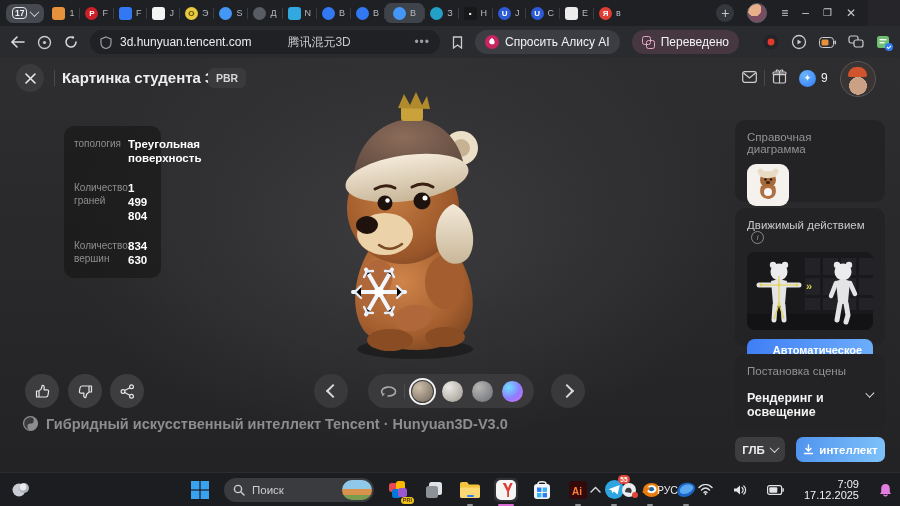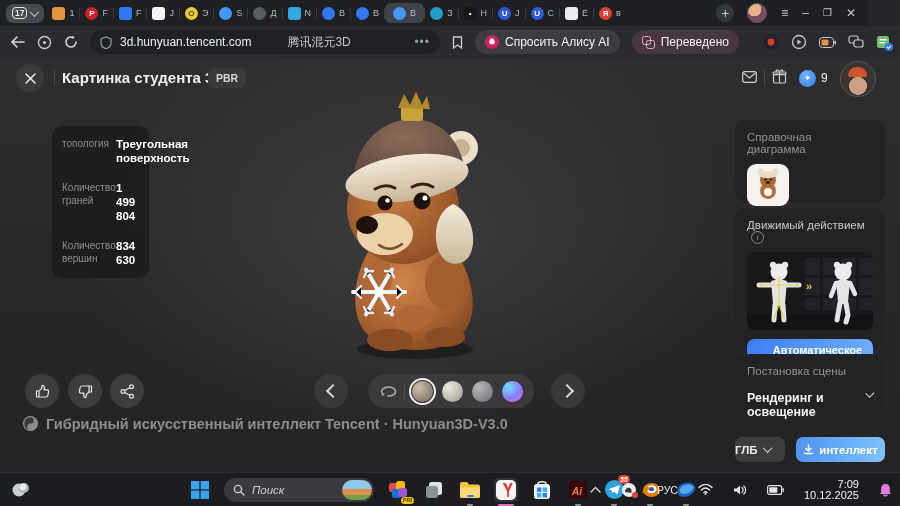--- a/index.html
+++ b/index.html
@@ -56,21 +56,21 @@
   .credits{position:absolute;left:795px;top:8px;height:24px;background:#2d2d30;border-radius:13px;
     display:flex;align-items:center;gap:5px;padding:0 8px 0 4px;}
   .creditdot{width:17px;height:17px;border-radius:50%;background:radial-gradient(circle at 35% 30%,#6db5ff,#2f7df6);
     display:flex;align-items:center;justify-content:center;color:#fff;font-size:9px;}
   .credits .n{color:#f0f0f0;font-size:12px;}
   .pgavatar{position:absolute;left:840px;top:3px;width:36px;height:36px;border-radius:50%;
     border:1.5px solid #57575a;box-sizing:border-box;overflow:hidden;
     background:radial-gradient(circle at 50% 70%,#caa184 0 30%,#3a3433 31% 100%);}
   .pgavatar .hat{position:absolute;left:7px;top:5px;width:19px;height:10px;border-radius:9px 9px 2px 2px;background:#d2542e;}
   
-  .infopanel{position:absolute;left:52px;top:68px;width:97px;background:rgba(16,16,16,.5);
+  .infopanel{position:absolute;left:64px;top:68px;width:97px;background:rgba(16,16,16,.5);
     border-radius:10px;padding:11px 10px;box-sizing:border-box;}
   .irow{display:flex;gap:8px;margin-bottom:16px;}
   .irow:last-child{margin-bottom:0;}
   .ilab{width:46px;color:#8f8f8f;font-size:10px;line-height:13px;flex:0 0 auto;}
   .ival{flex:1;color:#fff;font-size:11.5px;font-weight:bold;line-height:14px;}
   
   .spanel{position:absolute;left:735px;width:150px;background:#232325;border-radius:10px;
     padding:11px 12px;box-sizing:border-box;}
   .slab{color:#939395;font-size:11.5px;}
   .slab.light{color:#c9c9cb;}
@@ -79,21 +79,21 @@
     color:#9a9a9c;font-size:7.5px;align-items:center;justify-content:center;margin-left:4px;
     vertical-align:1px;font-style:italic;}
   .motimg{margin-top:8px;width:126px;height:78px;border-radius:8px;overflow:hidden;background:#18181a;}
   .rigbtn{margin-top:9px;width:126px;border-radius:8px;background:linear-gradient(100deg,#3f7ef5,#6fb0fb);
     color:#fff;font-size:11px;font-weight:bold;text-align:center;padding:5px 6px;box-sizing:border-box;
     line-height:13px;overflow-wrap:anywhere;display:flex;align-items:center;gap:3px;justify-content:center;}
   .sceneopt{margin-top:14px;display:flex;gap:8px;color:#f2f2f2;
     font-size:12.5px;font-weight:bold;}
   .dlrow{position:absolute;left:735px;top:379px;width:150px;display:flex;gap:11px;}
   .fmtsel{width:50px;height:25px;background:#3d3d40;border-radius:7px;display:flex;align-items:center;
-    gap:6px;color:#ececec;font-size:11.5px;font-weight:bold;box-sizing:border-box;}
+    justify-content:center;gap:6px;color:#ececec;font-size:11.5px;font-weight:bold;box-sizing:border-box;}
   .dlbtn{flex:1;height:25px;border-radius:7px;background:linear-gradient(100deg,#4f93ef,#7fc3fb);
     display:flex;align-items:center;justify-content:center;gap:5px;color:#fff;font-size:11.5px;font-weight:bold;}
   
   .actcirc{position:absolute;top:316px;width:34px;height:34px;border-radius:50%;background:#3d3d3f;
     display:flex;align-items:center;justify-content:center;}
   .navcirc{position:absolute;top:316px;width:34px;height:34px;border-radius:50%;background:#39393b;
     display:flex;align-items:center;justify-content:center;}
   .cvl{width:8px;height:8px;border-left:2px solid #d9d9d9;border-bottom:2px solid #d9d9d9;
     transform:rotate(45deg);margin-left:3px;}
   .cvr{width:8px;height:8px;border-right:2px solid #d9d9d9;border-top:2px solid #d9d9d9;
@@ -101,21 +101,21 @@
   .carousel{position:absolute;left:368px;top:316px;width:166px;height:34px;background:#3a3a3c;
     border-radius:17px;display:flex;align-items:center;justify-content:center;gap:7px;}
   .csep{width:1px;height:15px;background:#4d4d4f;}
   .sphere{width:21px;height:21px;border-radius:50%;box-sizing:border-box;}
   .sphere.sel{outline:2px solid #f0f0f0;outline-offset:1.5px;}
   .footer{position:absolute;left:22px;top:357px;display:flex;align-items:center;gap:7px;
     color:#8d8d8f;font-size:14.5px;font-weight:bold;}
   
   .taskbar{position:absolute;top:472px;left:0;width:900px;height:34px;background:#1c1d20;
     border-top:1px solid #2b2c30;box-sizing:border-box;}
-  .tkgroup{position:absolute;top:0;height:33px;display:flex;align-items:center;gap:13px;font-style:italic;}
+  .tkgroup{position:absolute;top:0;height:33px;display:flex;align-items:center;gap:13px;}
   .tkicon{position:relative;width:24px;height:24px;display:flex;align-items:center;justify-content:center;}
   .rundash{position:absolute;left:50%;transform:translateX(-50%);bottom:-4px;width:6px;height:2px;
     border-radius:2px;background:#8e8e93;}
   .rundash.pink{width:16px;background:#d96ad2;}
   .tkactive{background:#323236;border-radius:5px;}
   .searchpill{width:150px;height:24px;background:#3a3b3e;border-radius:12px;display:flex;
     align-items:center;gap:7px;padding:0 2px 0 9px;box-sizing:border-box;}
   .searchpill .ph{color:#cdcdd0;font-size:11.5px;flex:1;}
   .searchimg{width:30px;height:20px;border-radius:10px;
     background:linear-gradient(#8fc8e8 0 45%,#d9924c 46% 75%,#7a9c4e 76% 100%);}
@@ -701,21 +701,21 @@
           <path d="M1 4.5 H3.5 L7 1.5 V10.5 L3.5 7.5 H1 Z" fill="#e4e4e7"></path>
           <path d="M9 3.5 C10.5 4.8 10.5 7.2 9 8.5 M10.8 2 C13.2 4 13.2 8 10.8 10" stroke="#e4e4e7" stroke-width="1.2" fill="none" stroke-linecap="round"></path>
         </svg>
       <svg width="17" height="10" viewBox="0 0 17 10">
           <rect x="0.6" y="0.6" width="14" height="8.8" rx="2" stroke="#e4e4e7" stroke-width="1.2" fill="none"></rect>
           <rect x="2.3" y="2.3" width="8" height="5.4" rx="1" fill="#e4e4e7"></rect>
           <rect x="15.4" y="3" width="1.4" height="4" rx="0.7" fill="#e4e4e7"></rect>
         </svg>
       <div class="clock">
         <div>7:09</div>
-        <div>10.12.2025</div>
+        <div>17.12.2025</div>
       </div>
       <svg width="13" height="14" viewBox="0 0 13 14">
           <path d="M6.5 1 C9.2 1 10.8 3 10.8 5.6 V9 L12 11 H1 L2.2 9 V5.6 C2.2 3 3.8 1 6.5 1Z" fill="#e37ee0"></path>
           <path d="M5 12 C5.3 13 7.7 13 8 12" stroke="#e37ee0" stroke-width="1.4" fill="none" stroke-linecap="round"></path>
         </svg>
     </div>
   </div>
 </div>
 
 </body></html>

